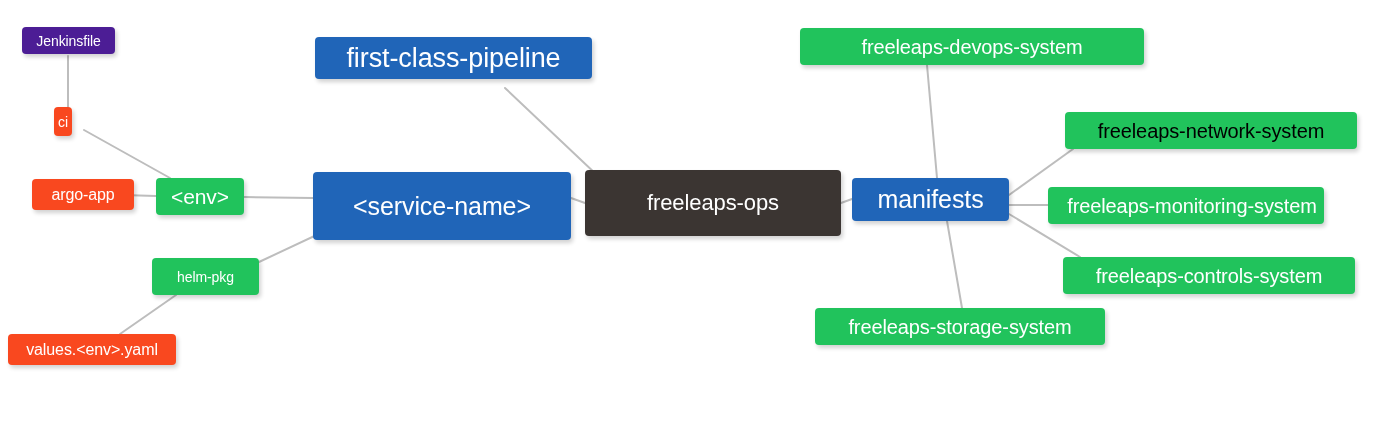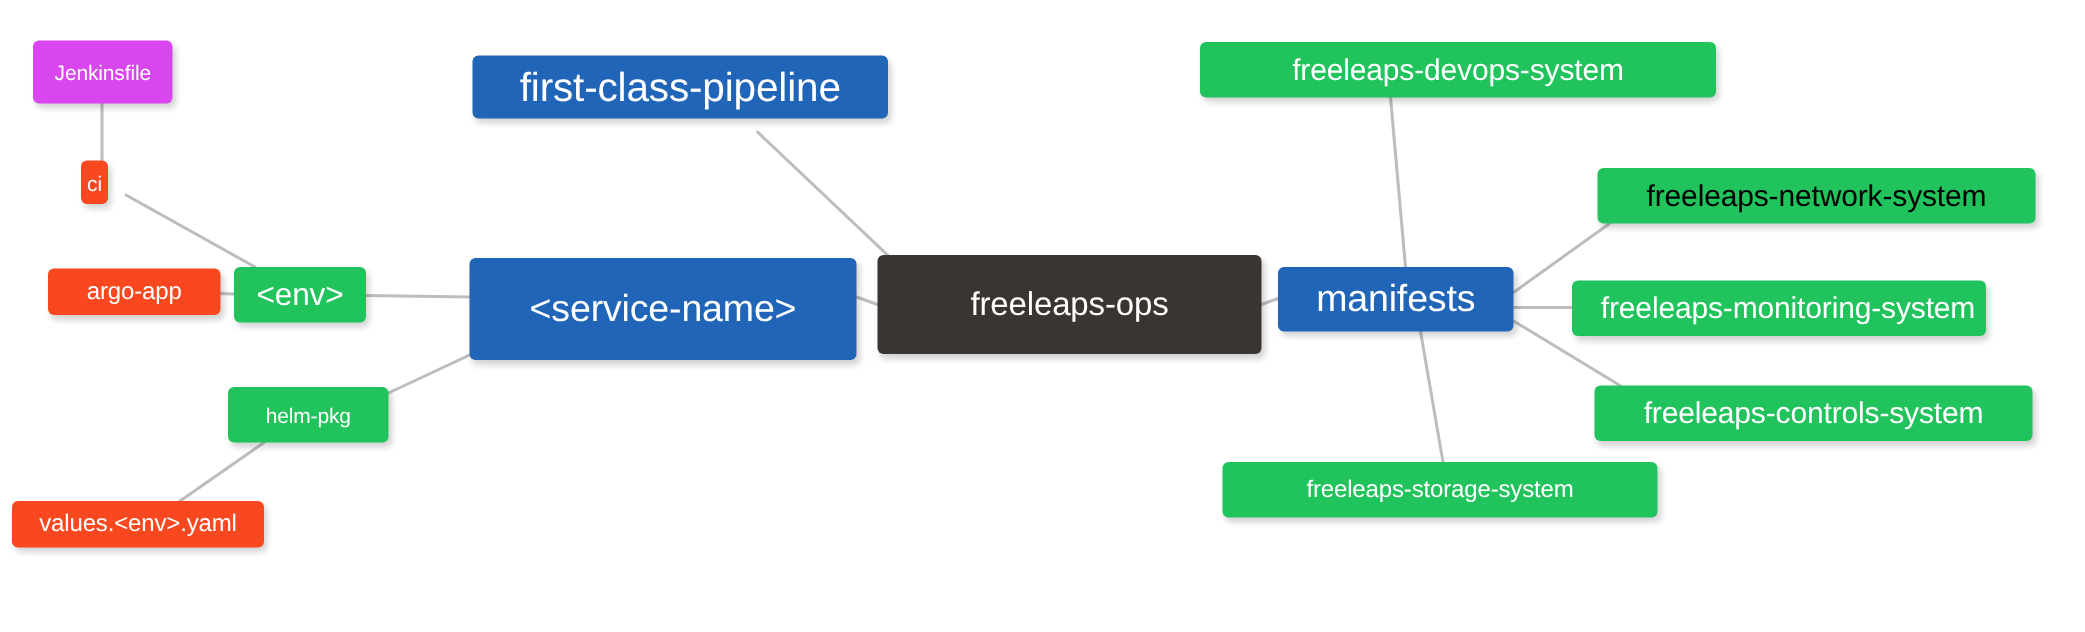--- a/index.html
+++ b/index.html
@@ -77,41 +77,41 @@
       </div>
       <div class="node" style="left: 852px; top: 178px; width: 157px; height: 43px; background: rgb(32, 101, 184); color: rgb(255, 255, 255); font-size: 25px;">
         <span class="node-label">manifests</span>
       </div>
       <div class="node" style="left: 156px; top: 178px; width: 88px; height: 37px; background: rgb(33, 195, 92); color: rgb(255, 255, 255); font-size: 21px;">
         <span class="node-label">&lt;env&gt;</span>
       </div>
       <div class="node" style="left: 152px; top: 258px; width: 107px; height: 37px; background: rgb(33, 195, 92); color: rgb(255, 255, 255); font-size: 14px;">
         <span class="node-label">helm-pkg</span>
       </div>
-      <div class="node" style="left: 22px; top: 27px; width: 93px; height: 42px; background: #d946ef; color: rgb(255, 255, 255); font-size: 14px;">
+      <div class="node" style="left: 22px; top: 27px; width: 93px; height: 27px; background: #4c1d95; color: rgb(255, 255, 255); font-size: 14px;">
         <span class="node-label">Jenkinsfile</span>
       </div>
       <div class="node" style="left: 54px; top: 107px; width: 18px; height: 29px; background: rgb(249, 72, 31); color: rgb(255, 255, 255); font-size: 14px;">
         <span class="node-label">ci</span>
       </div>
-      <div class="node" style="left: 32px; top: 179px; width: 115px; height: 31px; background: rgb(249, 72, 31); color: rgb(255, 255, 255); font-size: 16px;">
+      <div class="node" style="left: 32px; top: 179px; width: 102px; height: 31px; background: rgb(249, 72, 31); color: rgb(255, 255, 255); font-size: 16px;">
         <span class="node-label">argo-app</span>
       </div>
       <div class="node" style="left: 8px; top: 334px; width: 168px; height: 31px; background: rgb(249, 72, 31); color: rgb(255, 255, 255); font-size: 16px;">
         <span class="node-label">values.&lt;env&gt;.yaml</span>
       </div>
       <div class="node" style="left: 800px; top: 28px; width: 344px; height: 37px; background: rgb(33, 195, 92); color: rgb(255, 255, 255); font-size: 20px;">
         <span class="node-label">freeleaps-devops-system</span>
       </div>
       <div class="node" style="left: 1065px; top: 112px; width: 292px; height: 37px; background: rgb(33, 195, 92); color: #000000; font-size: 20px;">
         <span class="node-label">freeleaps-network-system</span>
       </div>
       <div class="node" style="left: 1048px; top: 187px; width: 276px; height: 37px; background: rgb(33, 195, 92); color: rgb(255, 255, 255); font-size: 20px; padding-left: 12px;">
         <span class="node-label">freeleaps-monitoring-system</span>
       </div>
       <div class="node" style="left: 1063px; top: 257px; width: 292px; height: 37px; background: rgb(33, 195, 92); color: rgb(255, 255, 255); font-size: 20px;">
         <span class="node-label">freeleaps-controls-system</span>
       </div>
-      <div class="node" style="left: 815px; top: 308px; width: 290px; height: 37px; background: rgb(33, 195, 92); color: rgb(255, 255, 255); font-size: 16px;">
+      <div class="node" style="left: 815px; top: 308px; width: 290px; height: 37px; background: rgb(33, 195, 92); color: rgb(255, 255, 255); font-size: 20px;">
         <span class="node-label">freeleaps-storage-system</span>
       </div>
     </div>
 </div>
 
 </body></html>

